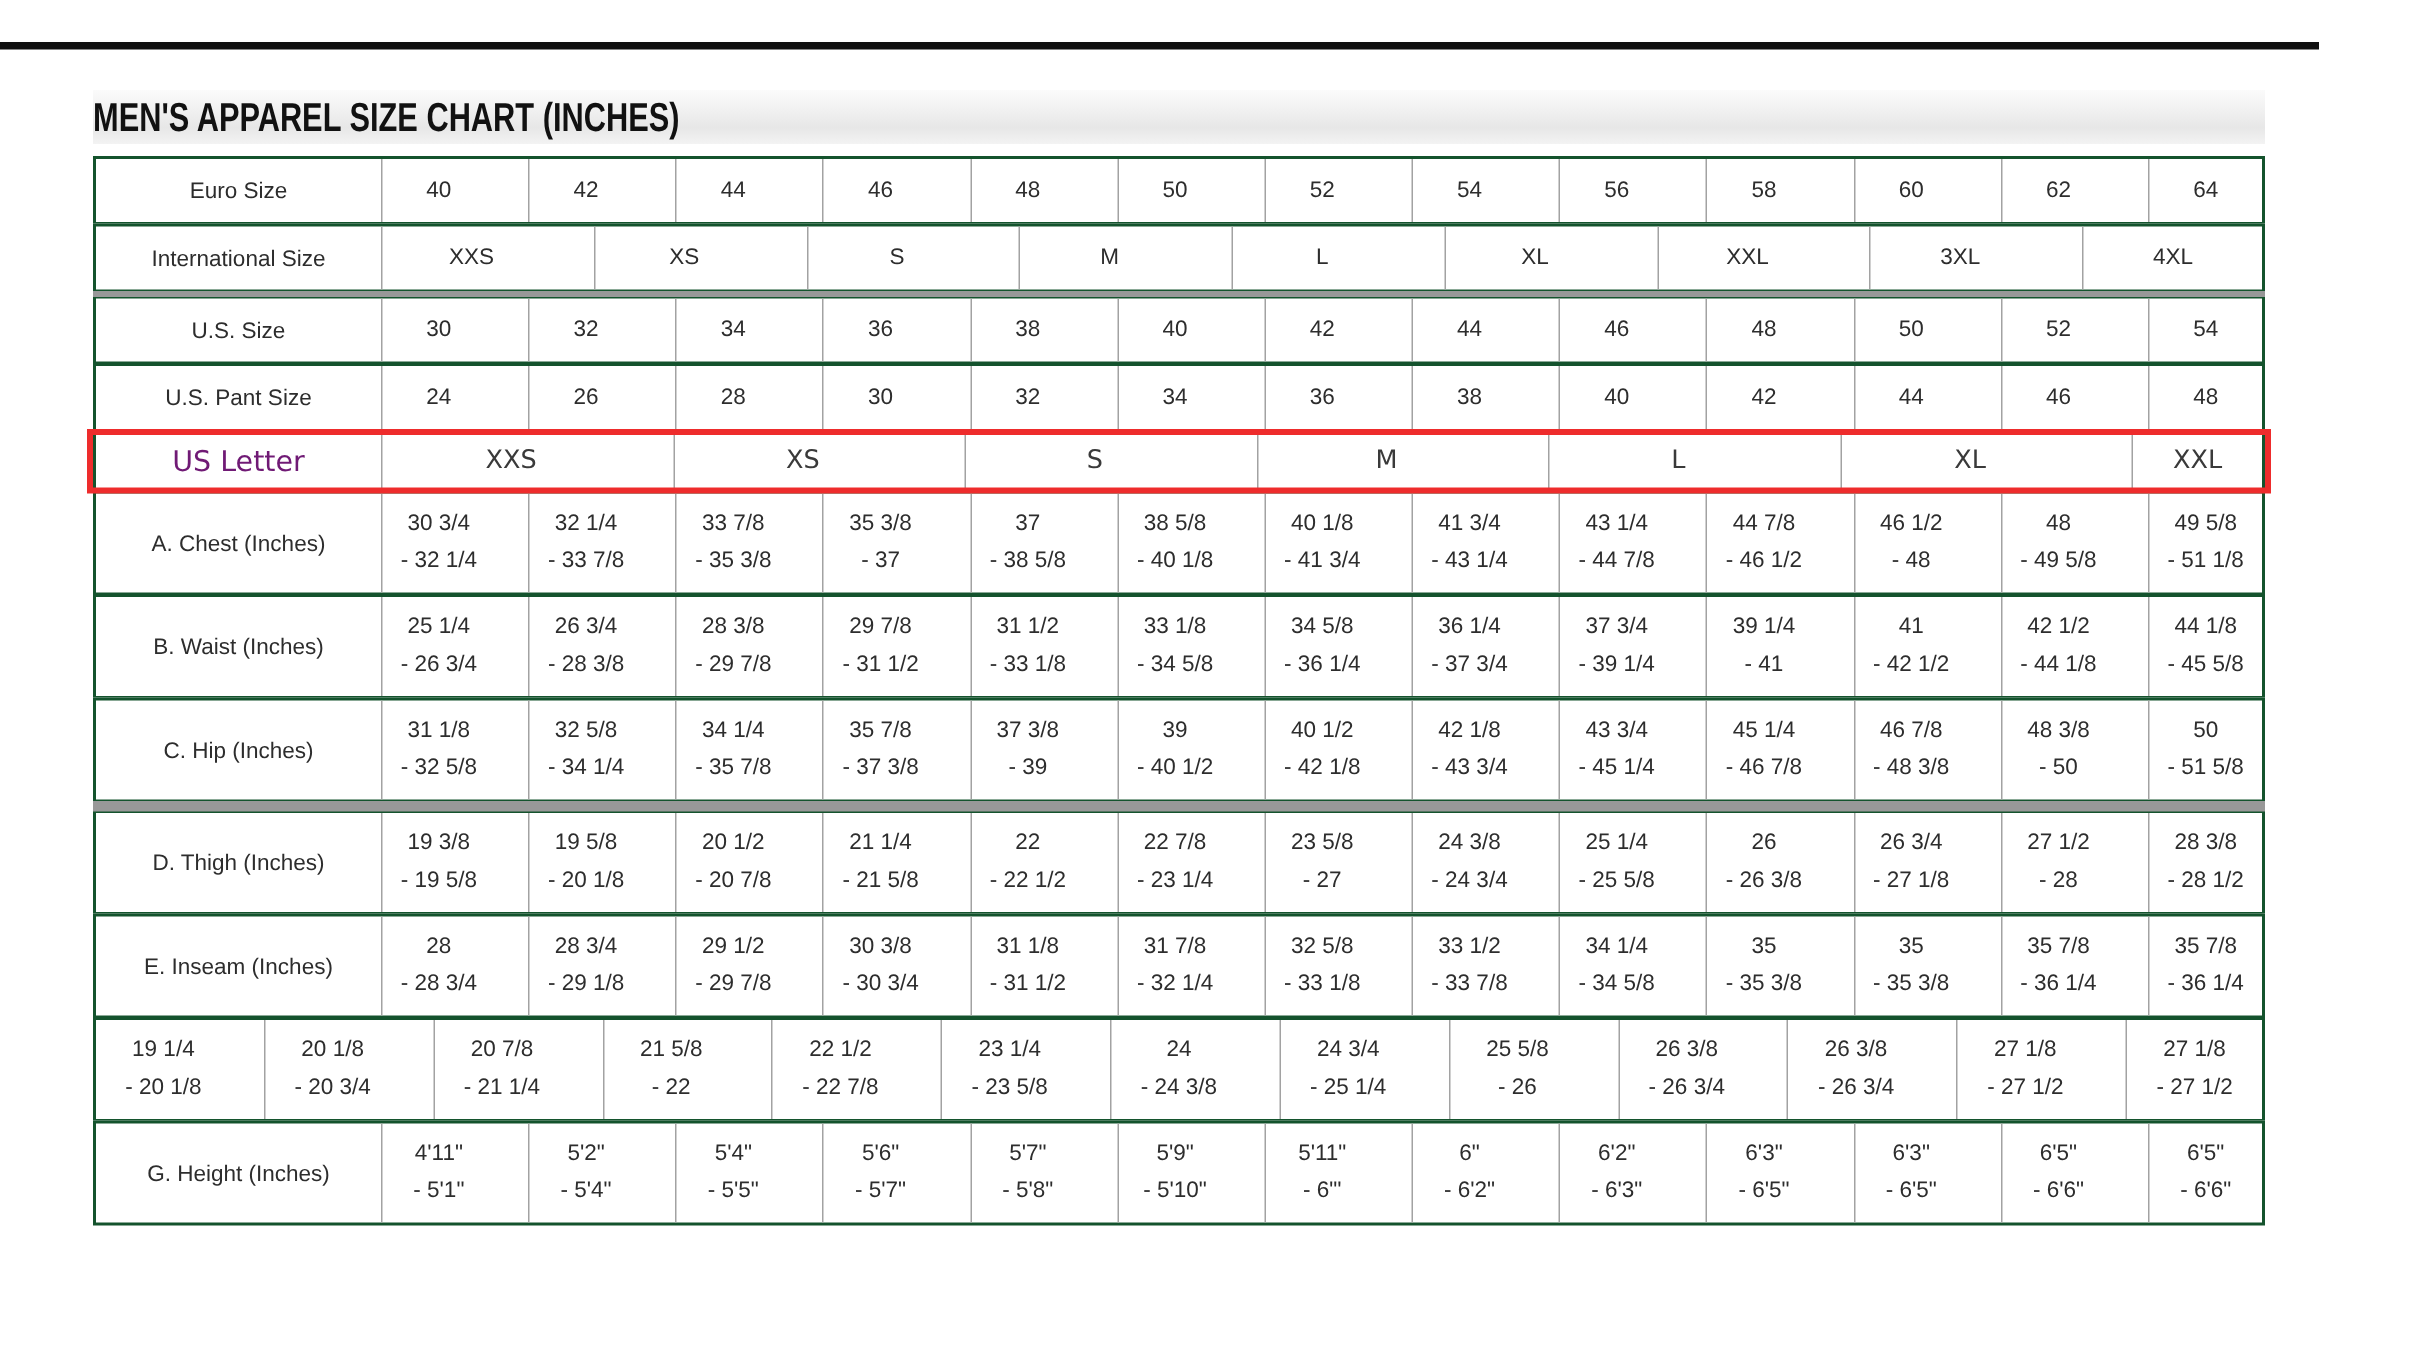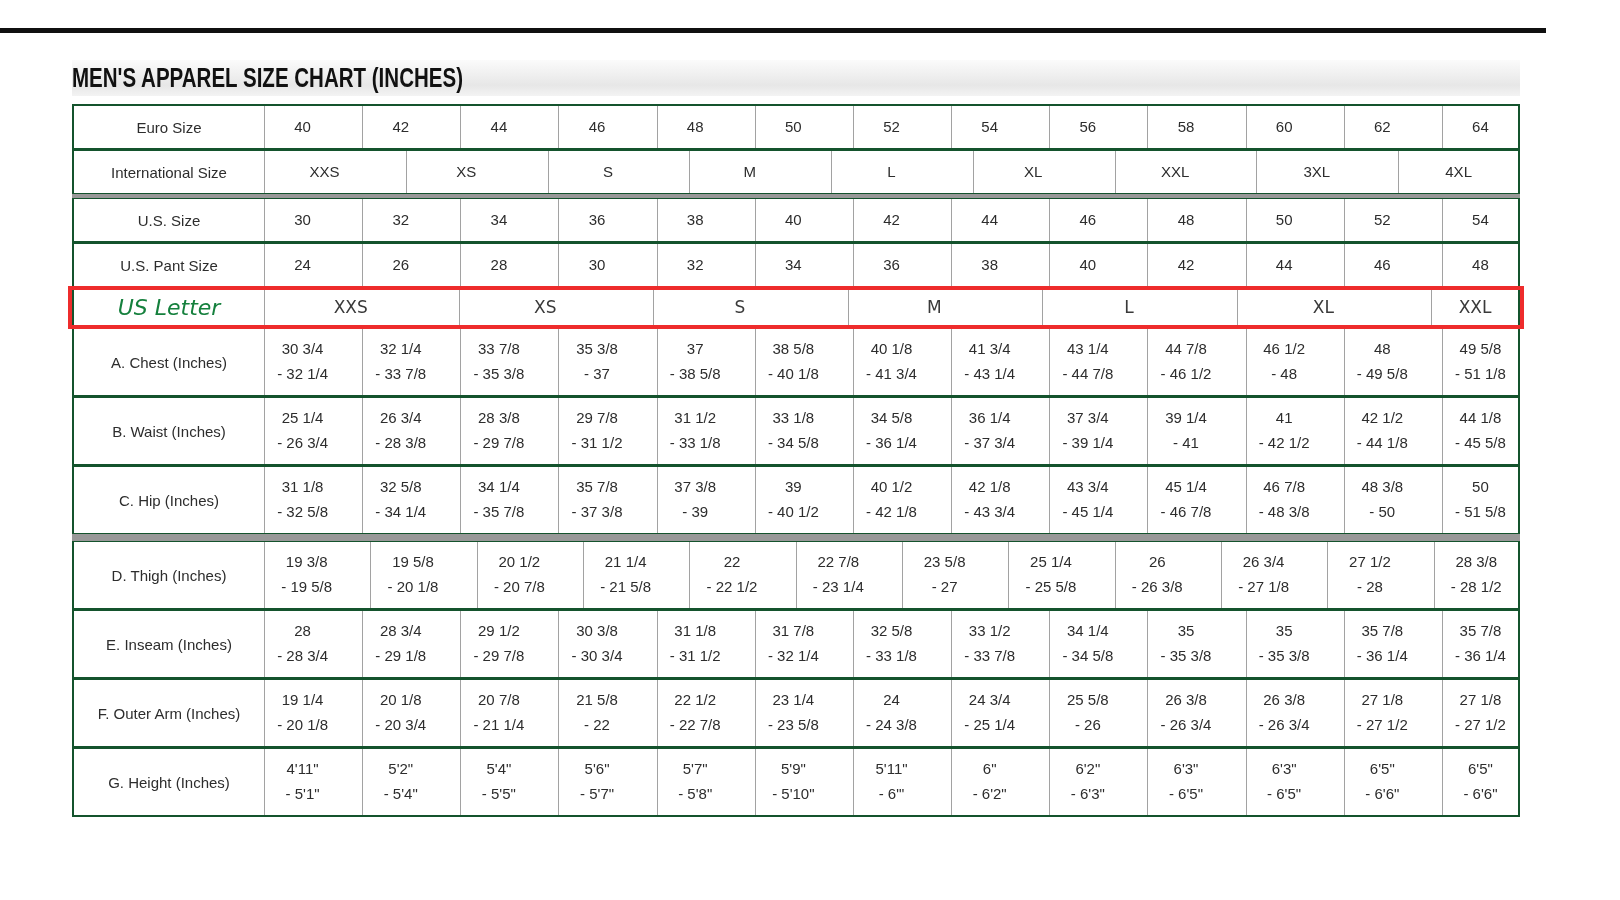--- a/index.html
+++ b/index.html
@@ -1,35 +1,35 @@
 <!DOCTYPE html>
 <html><head>
 <meta charset="utf-8">
 <style>
   html,body{margin:0;padding:0;background:#fff;width:1620px;height:900px;overflow:hidden;
     font-family:"Liberation Sans", sans-serif;color:#2d2d2d;-webkit-font-smoothing:antialiased;}
   .page{position:relative;width:1620px;height:900px;background:#fff;}
   .top-rule{position:absolute;top:28px;left:0;width:1546px;height:5px;background:#101010;}
-  .chart-wrap{position:absolute;top:60px;left:72px;width:1448px;}
+  .chart-wrap{position:absolute;top:60px;left:62px;width:1448px;}
   .title-bar{width:100%;height:36px;background:linear-gradient(180deg,#fbfbfb 0%,#e7e7e7 70%,#f3f3f3 100%);
     display:flex;align-items:center;margin-bottom:9px;}
   .title-bar h1{margin:0;font-size:27px;font-weight:700;letter-spacing:0px;color:#111;
     transform:scaleX(0.76);transform-origin:0 50%;white-space:nowrap;}
   .tbl{width:100%;}
   .trow{display:flex;background:#fff;border:2px solid #14532d;margin-top:-1px;position:relative;}
   .trow.single{height:42px;}
   .trow.letter{height:37px;}
   .trow.range{height:66px;}
   .rlabel{flex:0 0 190px;width:190px;display:flex;align-items:center;justify-content:center;
     border-right:1px solid #a2a2a2;text-align:center;font-size:15px;}
   .cells{flex:1;display:flex;min-width:0;gap:22px;}
   .cell{flex:1;display:flex;flex-direction:column;align-items:center;justify-content:center;
     border-left:1px solid #a2a2a2;text-align:center;font-size:15px;line-height:1.65;min-width:0;}
   .cells .cell:first-child{border-left:none;}
-  .trow.letter .rlabel{font-family:"DejaVu Sans", sans-serif;font-size:22px;color:#15803d;font-style:italic;}
+  .trow.letter .rlabel{font-family:"DejaVu Sans", sans-serif;font-size:19px;color:#701a75;}
   .trow.letter .cell{font-family:"DejaVu Sans", sans-serif;font-size:17px;color:#3a3a3a;}
   .trow.highlight::after{content:"";position:absolute;left:-6px;right:-6px;top:-3px;bottom:-3px;
     border:4px solid #ee2c2c;pointer-events:none;z-index:5;}
   .divider{height:4px;background:#989898;margin-top:-1px;position:relative;z-index:2;}
   .divider.thick{height:7px;}
 </style>
 </head>
 <body>
 
 <div class="page">
@@ -317,20 +317,24 @@
             </div>
             <div class="cell">
               <div class="">22 7/8</div>
               <div class="">- 23 1/4</div>
             </div>
             <div class="cell">
               <div class="">23 5/8</div>
               <div class="">- 27</div>
             </div>
             <div class="cell">
+              <div class="">24 3/8</div>
+              <div class="">- 24 3/4</div>
+            </div>
+            <div class="cell">
               <div class="">25 1/4</div>
               <div class="">- 25 5/8</div>
             </div>
             <div class="cell">
               <div class="">26</div>
               <div class="">- 26 3/8</div>
             </div>
             <div class="cell">
               <div class="">26 3/4</div>
               <div class="">- 27 1/8</div>
@@ -396,21 +400,20 @@
               <div class="">35 7/8</div>
               <div class="">- 36 1/4</div>
             </div>
             <div class="cell">
               <div class="">35 7/8</div>
               <div class="">- 36 1/4</div>
             </div>
           </div>
         </div>
         <div class="trow range">
-          <div class="rlabel">F. Outer Arm (Inches)</div>
           <div class="cells">
             <div class="cell">
               <div class="">19 1/4</div>
               <div class="">- 20 1/8</div>
             </div>
             <div class="cell">
               <div class="">20 1/8</div>
               <div class="">- 20 3/4</div>
             </div>
             <div class="cell">

